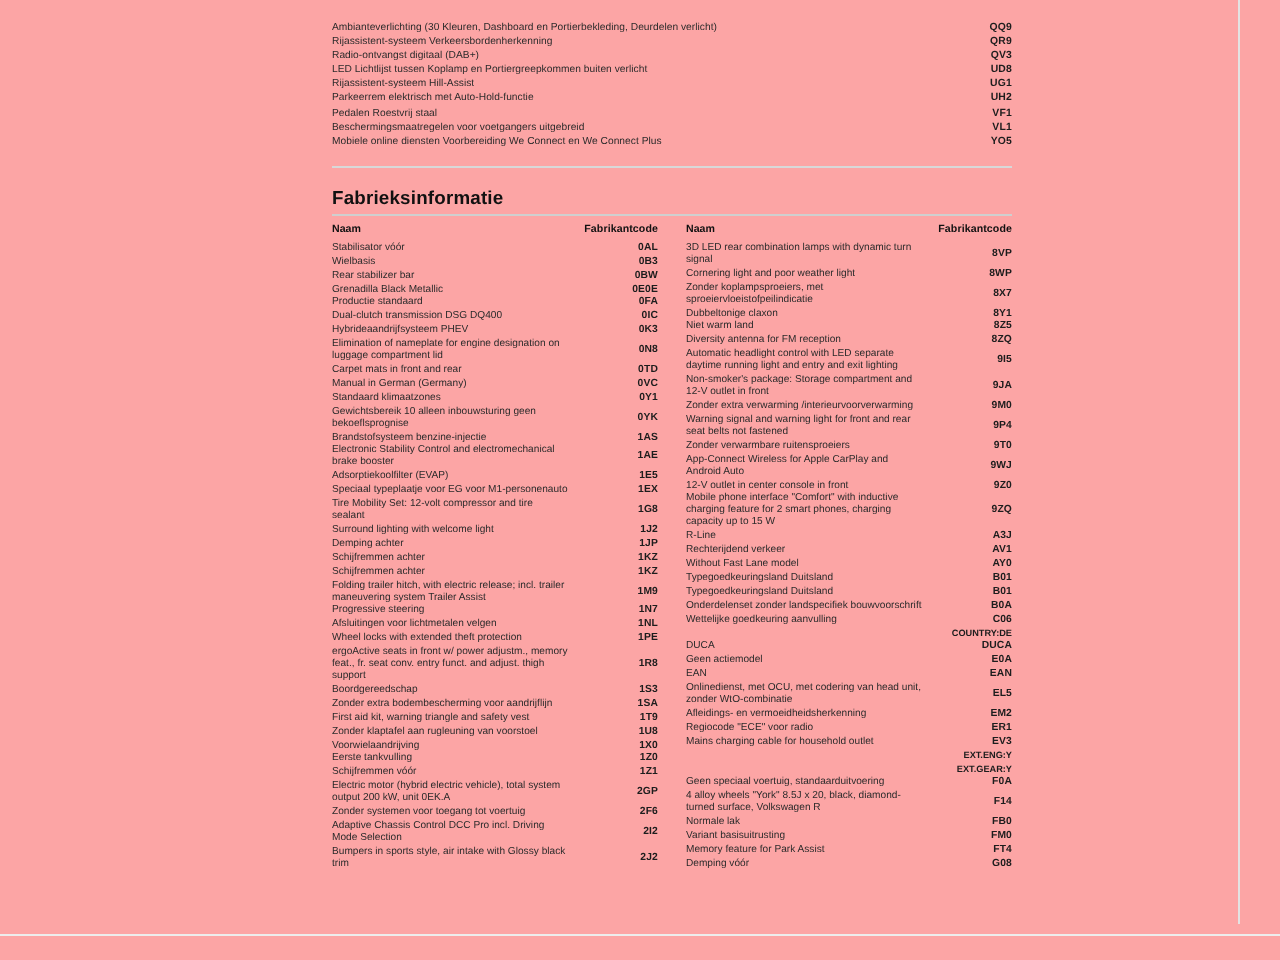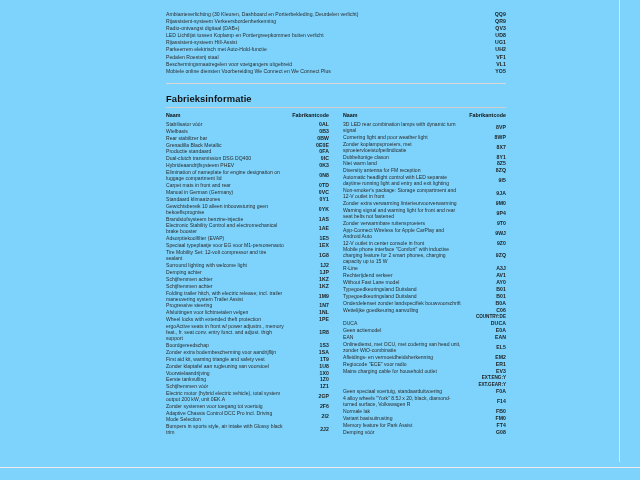--- a/index.html
+++ b/index.html
@@ -15,21 +15,21 @@
     font-family: "Liberation Sans", sans-serif;
     color: #1a1a1a;
     -webkit-font-smoothing: antialiased;
   }
 
   .page {
     position: absolute;
     left: 0; top: 0;
     width: 640px;
     height: 480px;
-    background: #7dd3fc;
+    background: #fca5a5;
   }
 
   
   .page-rule-right {
     position: absolute;
     right: 20px;
     top: 0;
     bottom: 18px;
     width: 1px;
     background: #e3e3e3;

